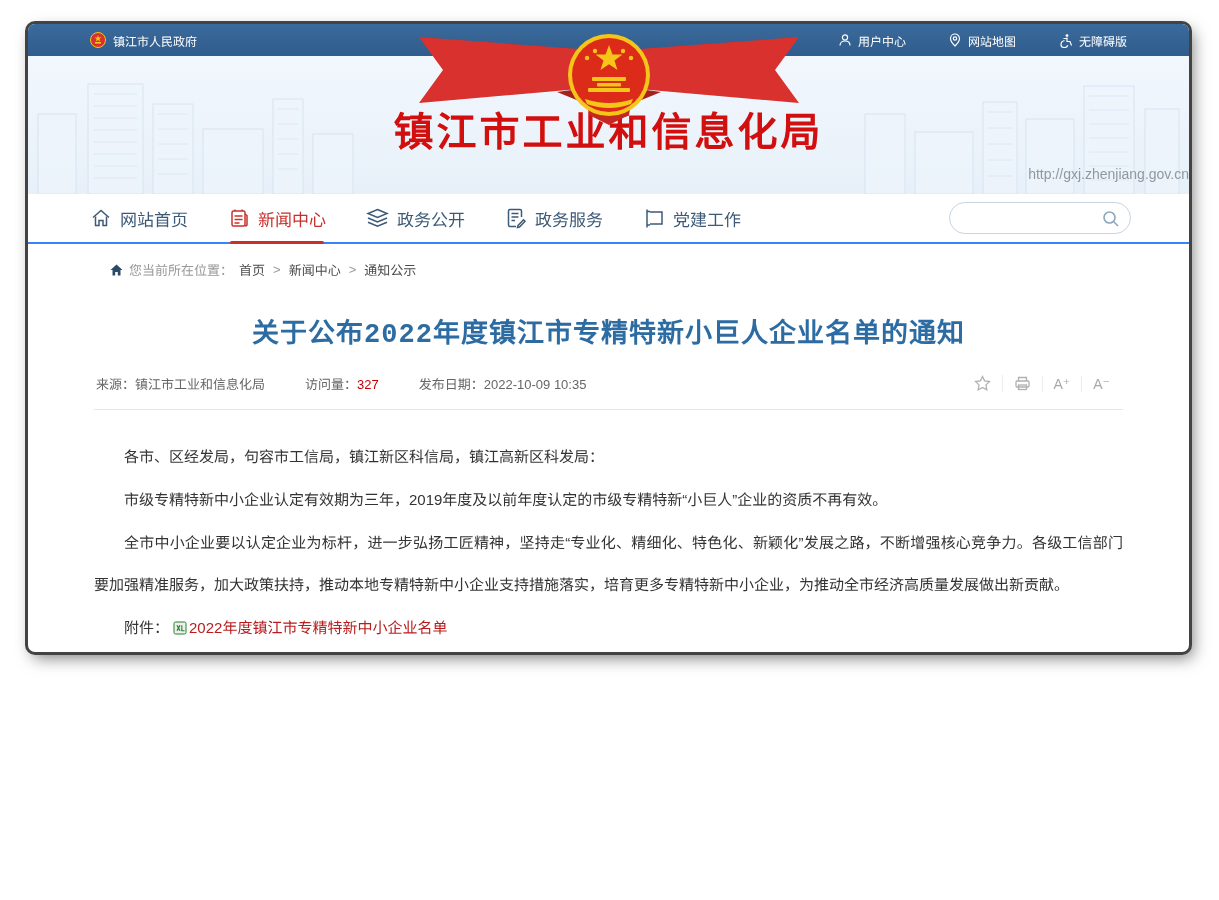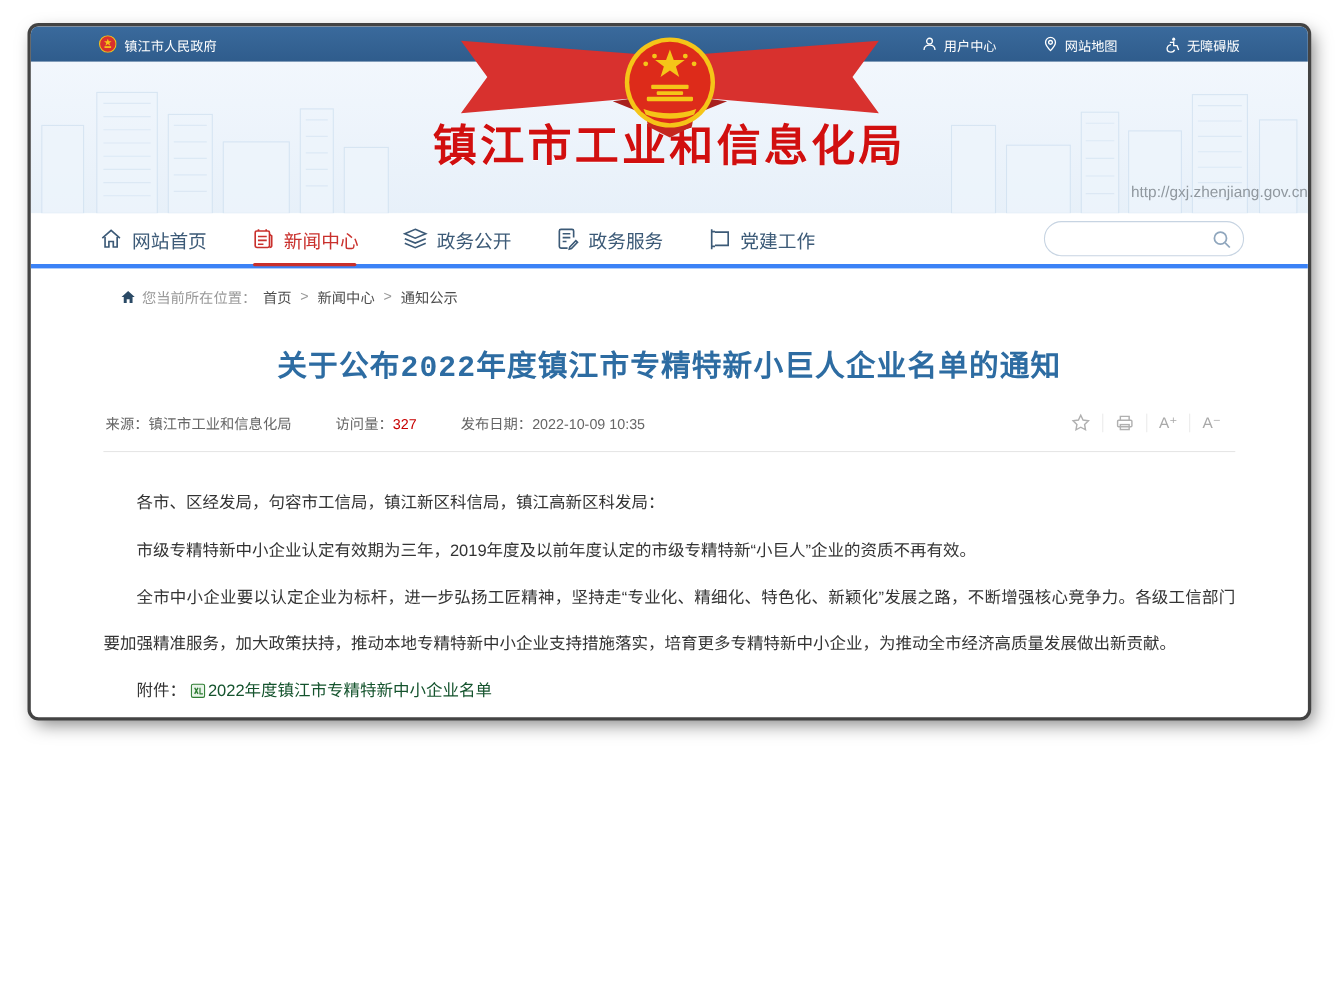--- a/index.html
+++ b/index.html
@@ -28,21 +28,21 @@
     text-shadow:0 1px 0 rgba(255,255,255,.6); }
   .header-url { text-align:right; margin-top:8px; font-size:14px; color:#90989f;
     position:relative; z-index:1; }
 
   
   .ribbon { position:absolute; left:50%; top:-29px; transform:translateX(-50%);
     width:384px; height:102px; z-index:3; pointer-events:none; }
 
   
   .navbar { height:50px; background:#fff; display:flex; align-items:center;
-    padding:0 58px 0 62px; gap:40px; border-bottom:4px solid #3b82f6;
+    padding:0 58px 0 62px; gap:40px; border-bottom:2px solid #3b82f6;
     position:relative; z-index:2; }
   .nav-item { display:flex; align-items:center; gap:8px; font-size:17px;
     color:#3c5a77; cursor:pointer; height:100%; position:relative; }
   .nav-item svg { display:block; }
   .nav-item.active { color:#c9302c; }
   .nav-item.active::after { content:""; position:absolute; left:2px; right:2px;
     bottom:-2px; height:3px; background:#c9302c; border-radius:2px; }
   .search { margin-left:auto; width:182px; height:32px; border:1px solid #c7d4e2;
     border-radius:16px; position:relative; background:#fff; }
   .search input { width:100%; height:100%; border:none; outline:none; background:transparent;
@@ -65,21 +65,21 @@
   .views-num { color:#c70000; }
   .tools { margin-left:auto; display:flex; align-items:center; color:#b0b0b0; }
   .tool { padding:0 11px; display:flex; align-items:center; cursor:pointer;
     font-size:14px; color:#a9a9a9; }
   .tool + .tool { border-left:1px solid #ececec; }
 
   .body-text { margin-top:26px; font-size:15px; color:#333; line-height:2.85;
     text-align:justify; }
   .body-text p { text-indent:2em; }
   .attach-line { text-indent:2em; }
-  .attach-link { color:#14532d; cursor:pointer;margin-top:44px; }
+  .attach-link { color:#b91c1c; cursor:pointer;margin-top:44px; }
   .xls-ico { display:inline-block; vertical-align:-2px; margin:0 2px 0 4px; }
   .sign { text-align:right; font-size:15px; color:#333; line-height:2.9; padding-right:2px; }
 </style>
 </head>
 <body>
 
 <div class="frame">
 
   <div class="topbar">
     <div class="topbar-left">

